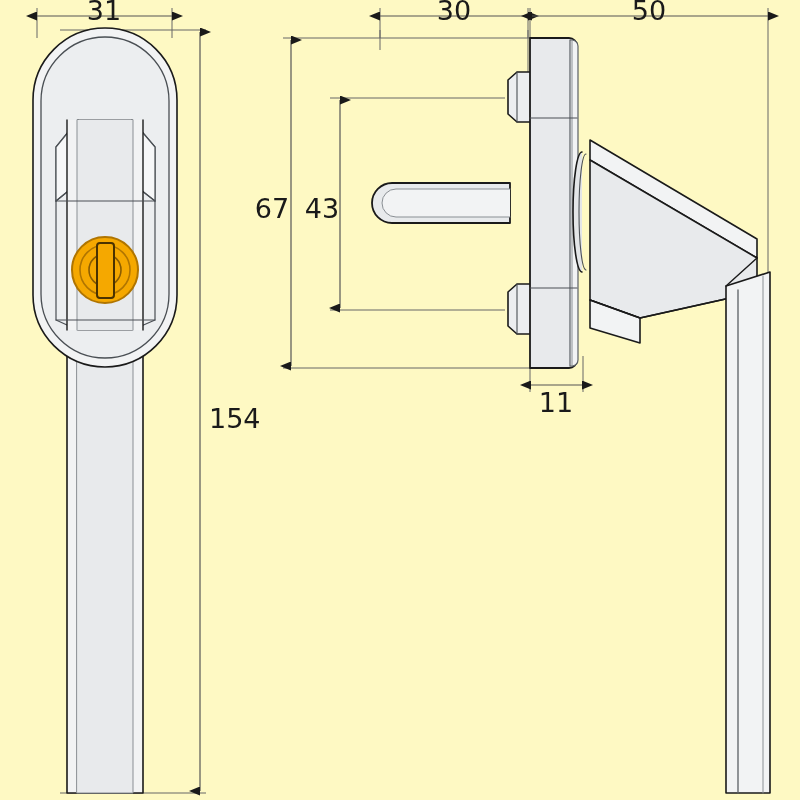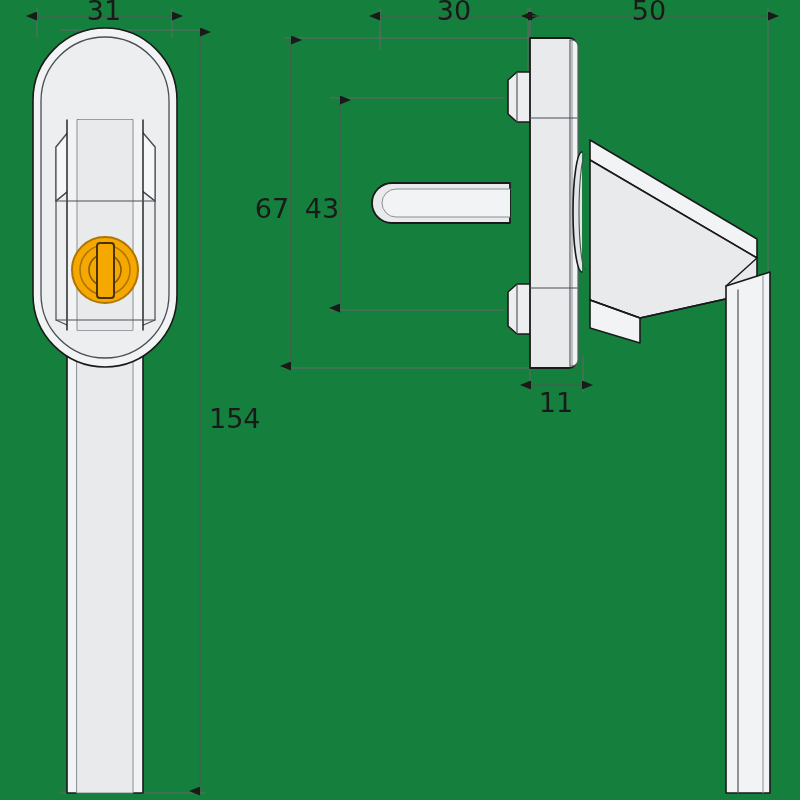--- a/index.html
+++ b/index.html
@@ -1,20 +1,20 @@
 <!DOCTYPE html>
 <html><head>
 <meta charset="utf-8">
 <style>
   html,body{margin:0;padding:0;background:#ffffff;}
   body{
     width:800px;height:800px;overflow:hidden;
     font-family:"DejaVu Sans","Liberation Sans",sans-serif;
   }
-  #sheet{position:relative;width:800px;height:800px;background:#15803d;}
+  #sheet{position:relative;width:800px;height:800px;background:#fef9c3;}
   svg{display:block;}
   .dimtext{
     font-family:"DejaVu Sans","Liberation Sans",sans-serif;
     font-size:27px;fill:#1a1a1a;
   }
 </style>
 </head>
 <body>
 
 <div id="sheet">

